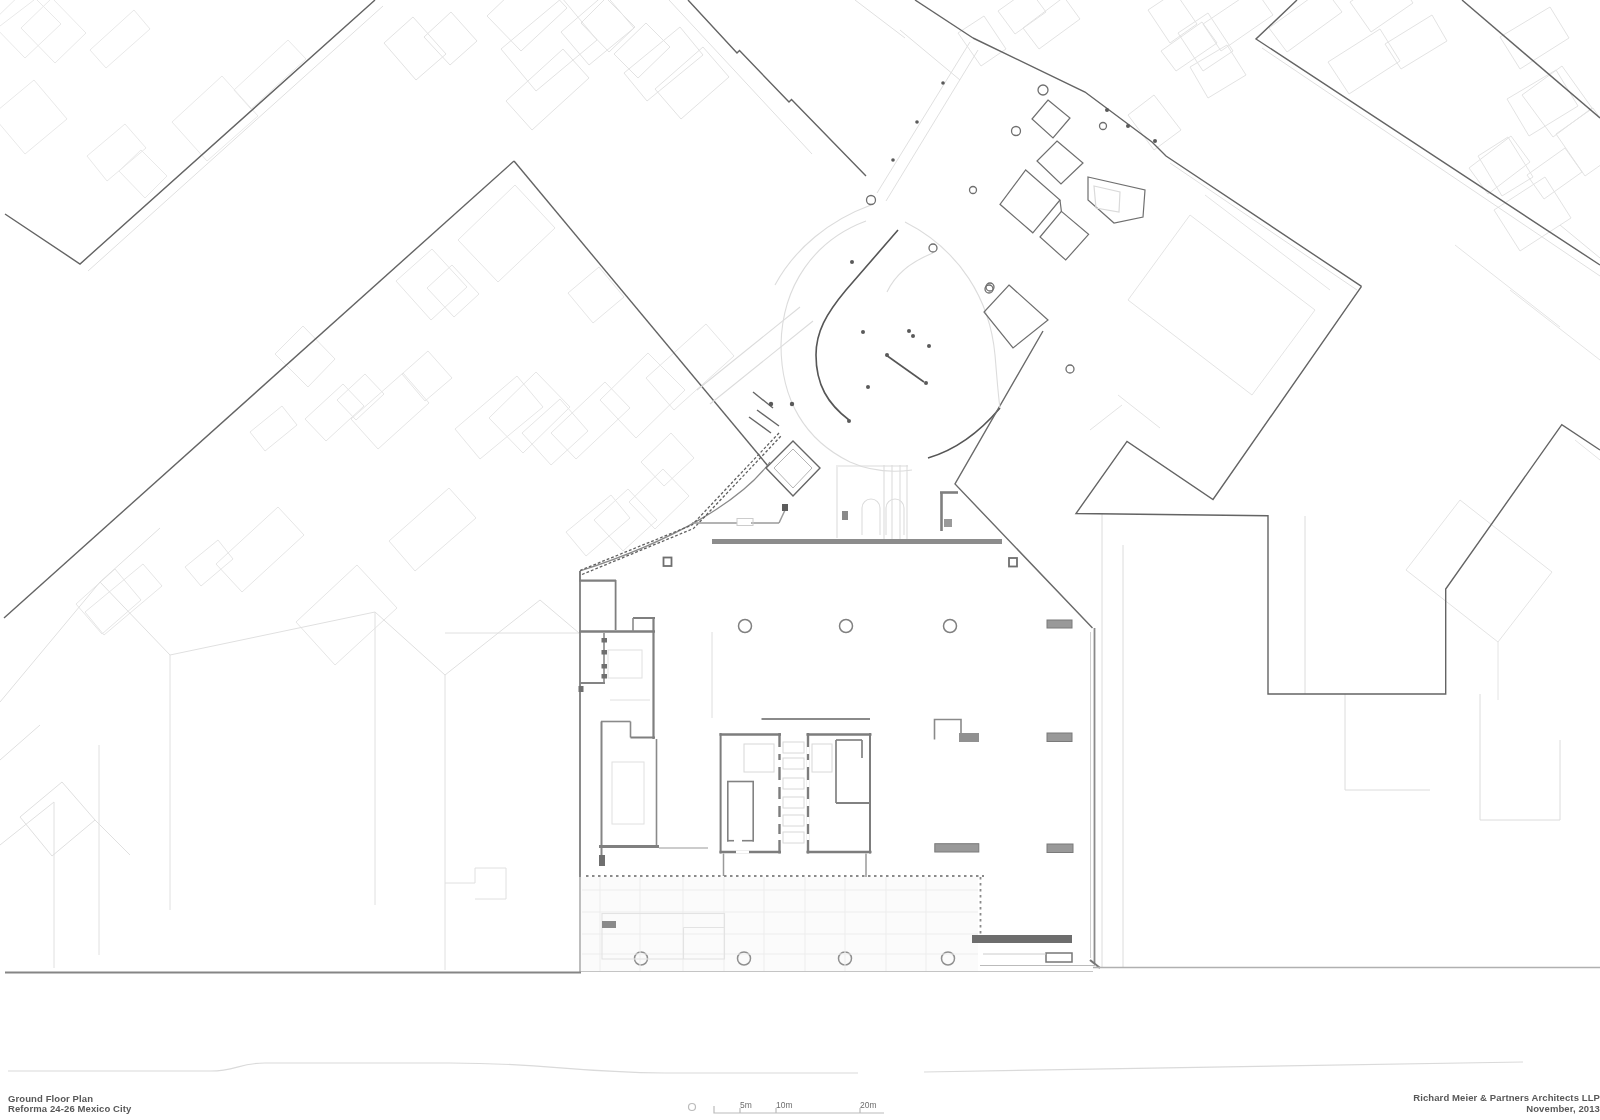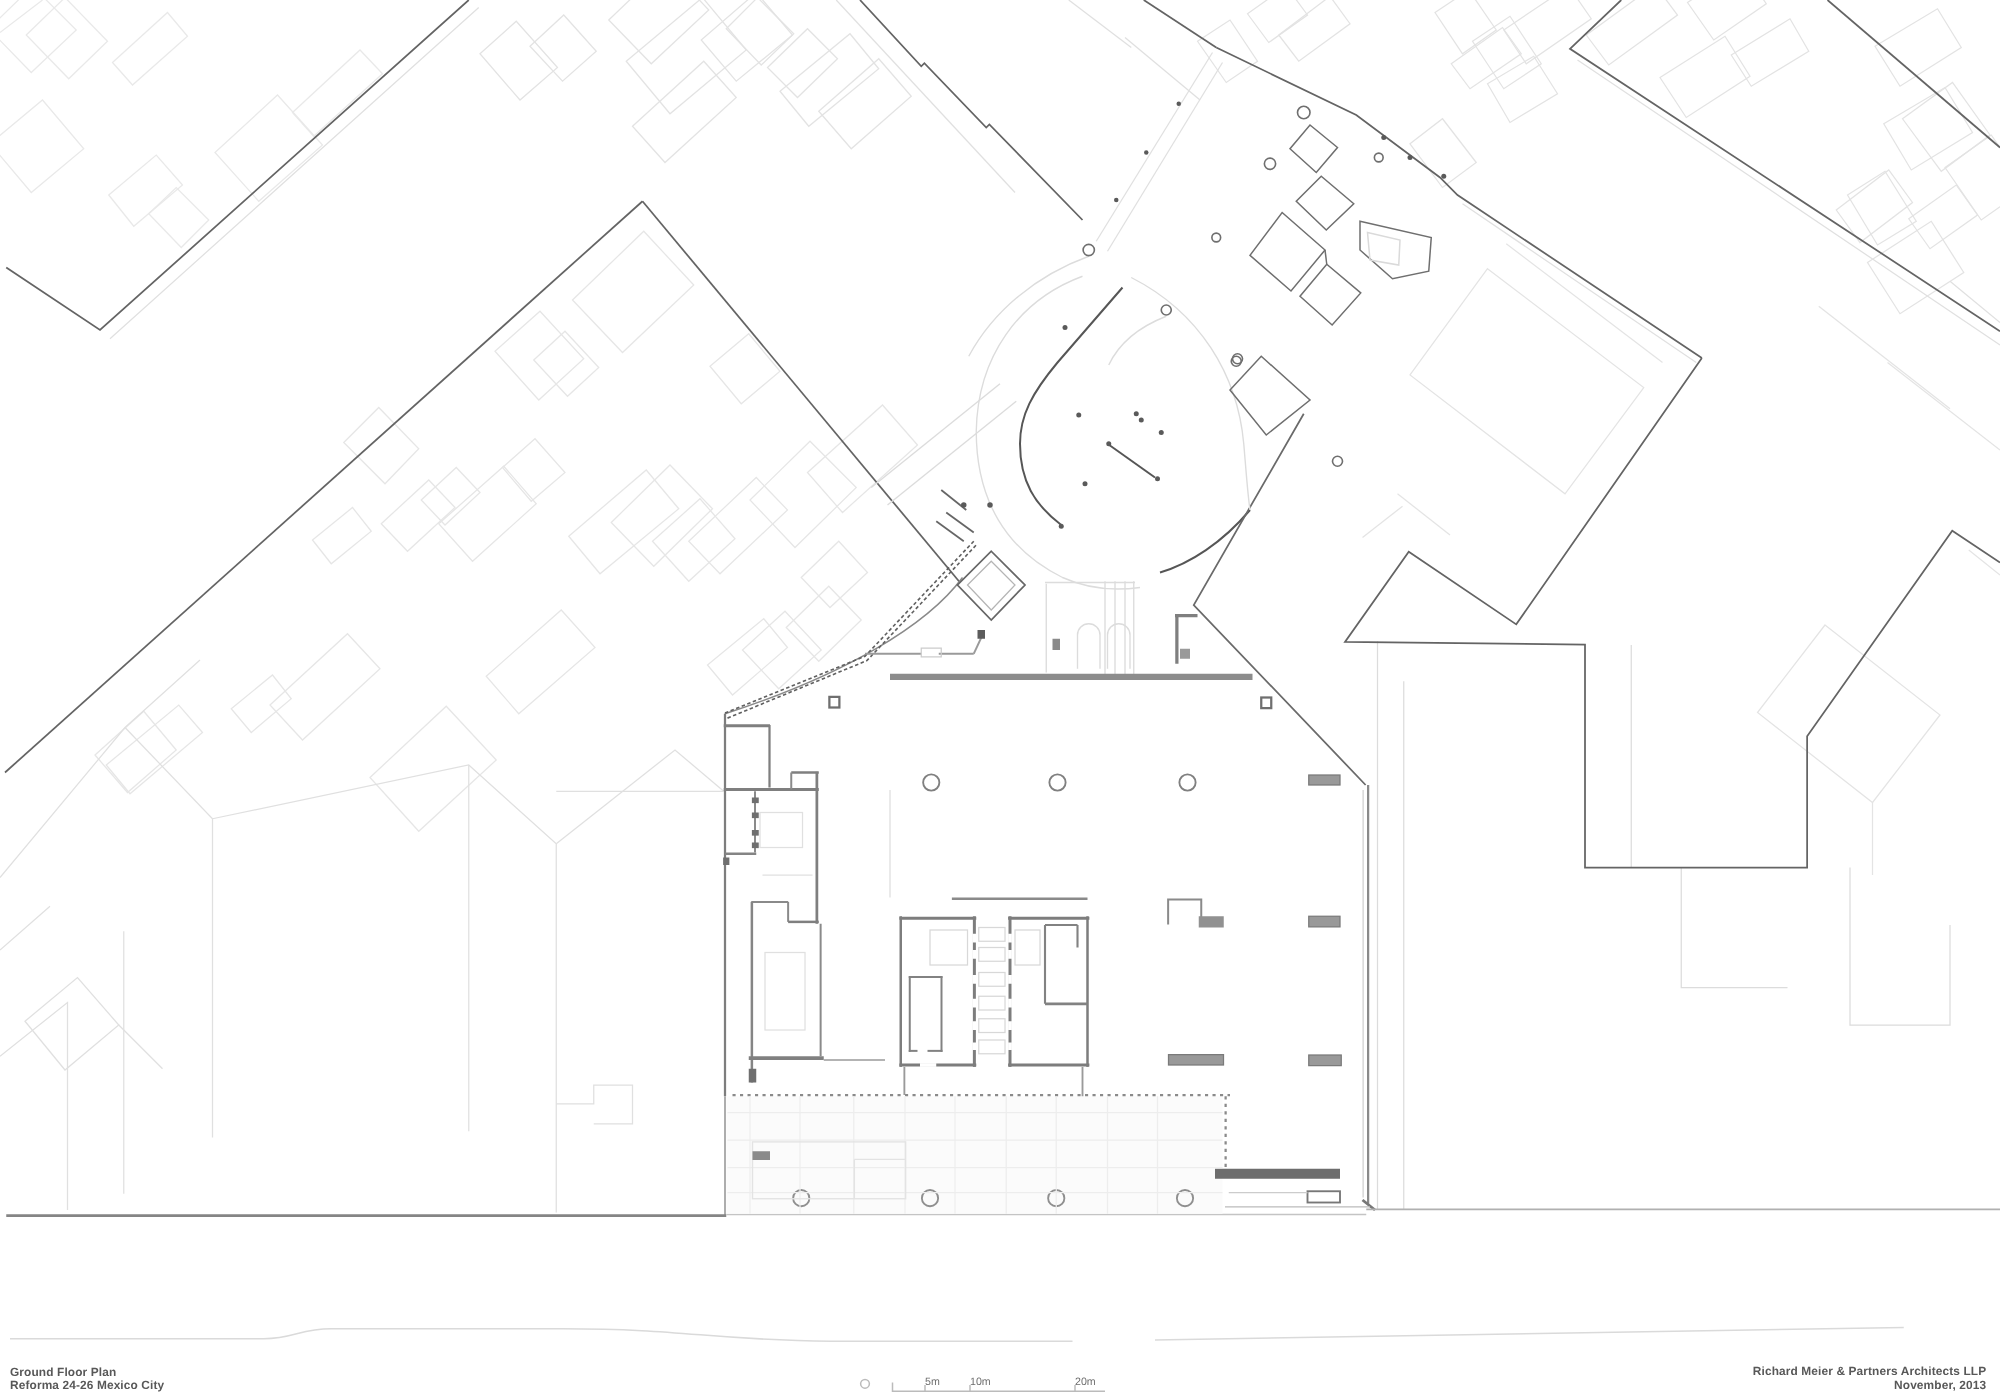--- a/index.html
+++ b/index.html
@@ -1,20 +1,20 @@
 <!DOCTYPE html>
 <html><head>
 <meta charset="utf-8">
 <style>
   html,body{margin:0;padding:0;background:#ffffff;}
   #sheet{position:relative;width:1600px;height:1120px;background:#ffffff;overflow:hidden;
          font-family:"Liberation Sans", sans-serif;}
   svg{position:absolute;left:0;top:0;}
   .t1{position:absolute;left:8px;top:1094px;font-size:9.5px;line-height:10px;font-weight:bold;color:#585858;letter-spacing:.1px;}
-  .t2{position:absolute;right:11px;top:1093px;font-size:9.5px;line-height:10.5px;font-weight:bold;color:#585858;text-align:right;letter-spacing:.1px;}
+  .t2{position:absolute;right:0;top:1093px;font-size:9.5px;line-height:10.5px;font-weight:bold;color:#585858;text-align:right;letter-spacing:.1px;}
 </style>
 </head>
 <body>
 <div id="sheet">
 <svg width="1600" height="1120" viewBox="0 0 1600 1120" fill="none" stroke-linecap="butt">
 
 <g stroke="#e9e9e9" stroke-width="1">
   <path d="M0,26 L34,0"></path>
   <path d="M90,50 L134,10 L150,29 L106,68 Z"></path>
   <path d="M-9,23 L26,-11 L61,24 L25,58 Z"></path>

